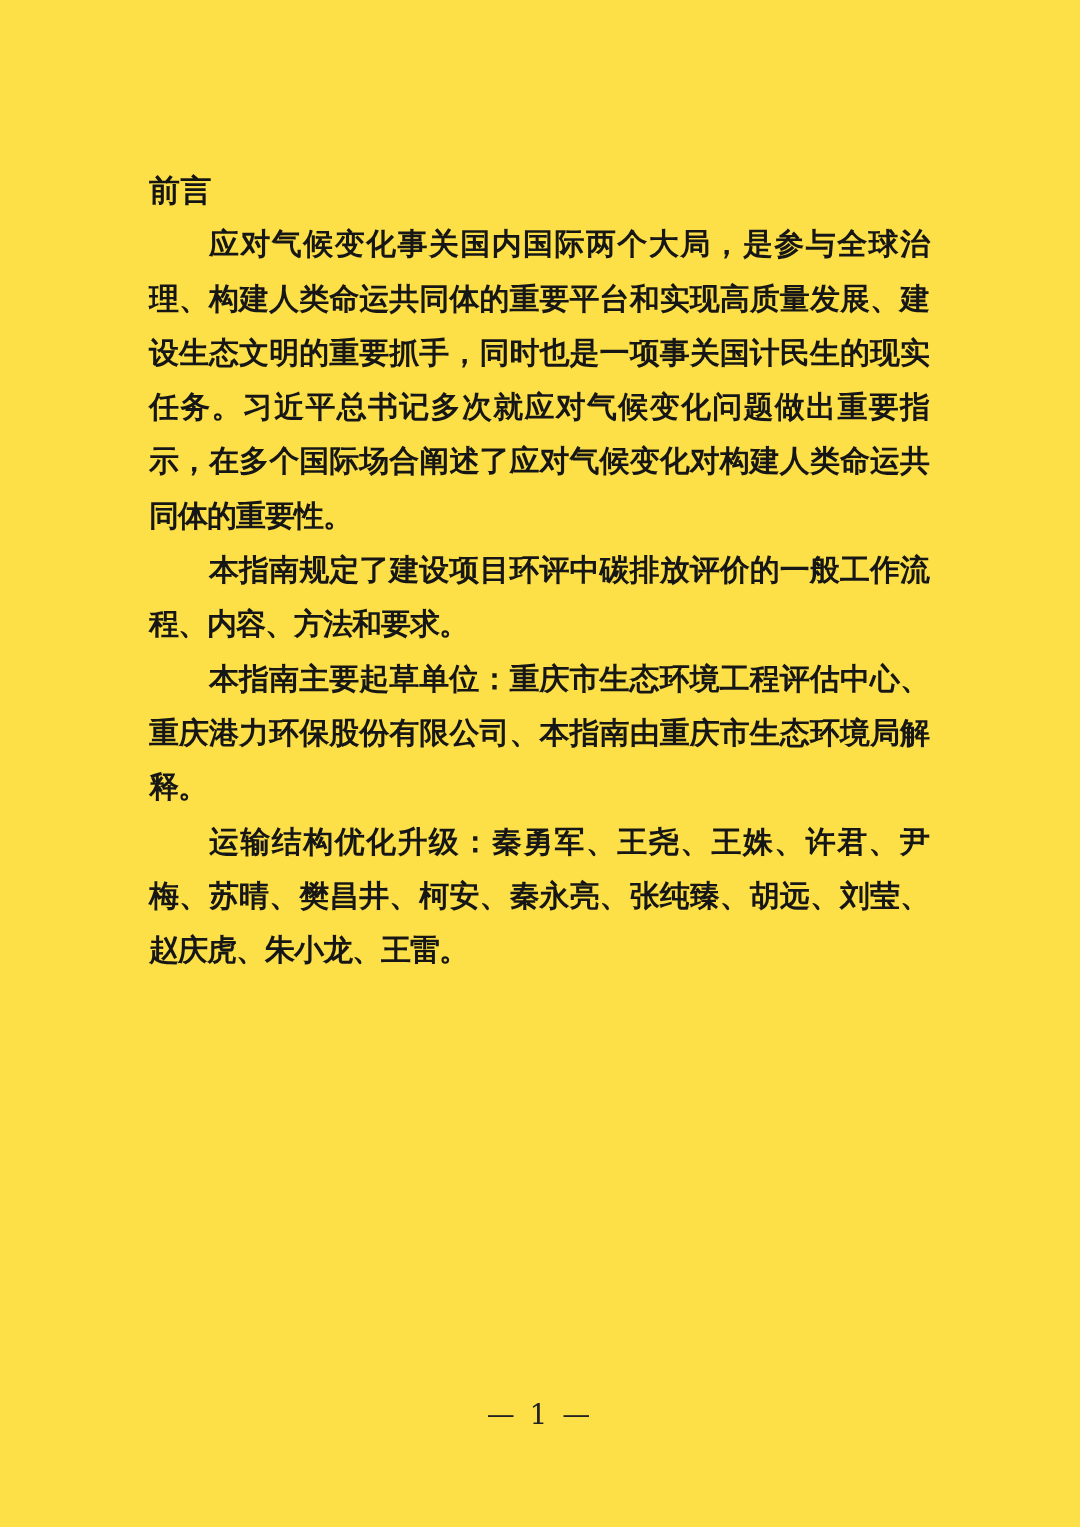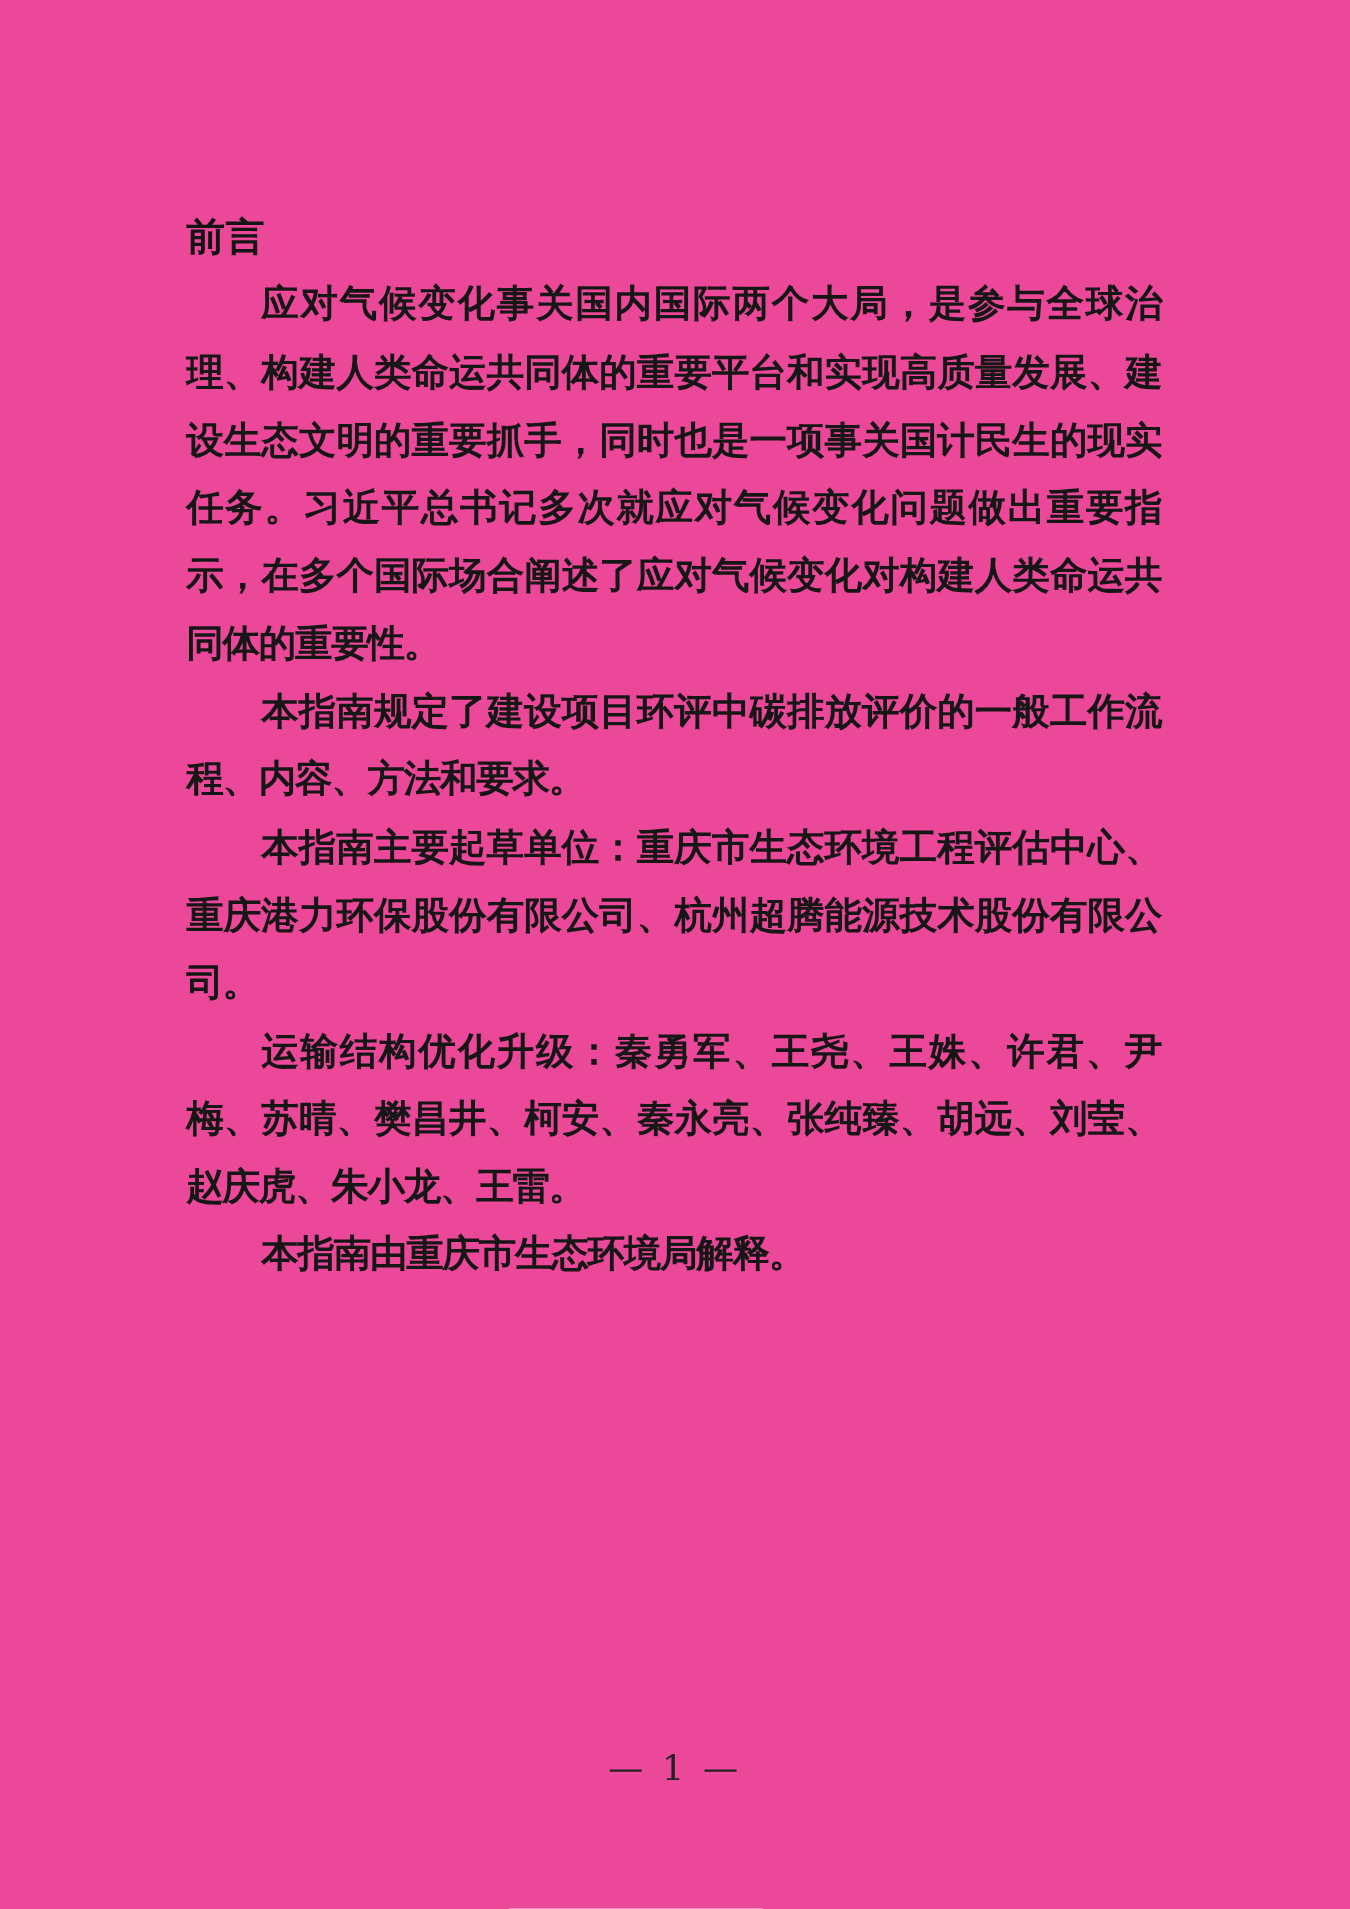--- a/index.html
+++ b/index.html
@@ -4,21 +4,21 @@
 <style>
   html, body {
     margin: 0;
     padding: 0;
     background: #ffffff;
   }
   .page {
     position: relative;
     width: 1080px;
     height: 1527px;
-    background: #ec4899;
+    background: #fde047;
     overflow: hidden;
     font-family: "DejaVu Sans", sans-serif;
     color: #161616;
   }
   .content {
     position: absolute;
     left: 149px;
     top: 163px;
     width: 780px;
   }
@@ -57,21 +57,20 @@
   }
 </style>
 </head>
 <body>
 
 <div class="page">
   <div class="content">
     <h1 class="heading">前言</h1>
     <p class="para">应对气候变化事关国内国际两个大局，是参与全球治理、构建人类命运共同体的重要平台和实现高质量发展、建设生态文明的重要抓手，同时也是一项事关国计民生的现实任务。习近平总书记多次就应对气候变化问题做出重要指示，在多个国际场合阐述了应对气候变化对构建人类命运共同体的重要性。</p>
     <p class="para">本指南规定了建设项目环评中碳排放评价的一般工作流程、内容、方法和要求。</p>
-    <p class="para">本指南主要起草单位：重庆市生态环境工程评估中心、重庆港力环保股份有限公司、杭州超腾能源技术股份有限公司。</p>
+    <p class="para">本指南主要起草单位：重庆市生态环境工程评估中心、重庆港力环保股份有限公司、本指南由重庆市生态环境局解释。</p>
     <p class="para">运输结构优化升级：秦勇军、王尧、王姝、许君、尹梅、苏晴、樊昌井、柯安、秦永亮、张纯臻、胡远、刘莹、赵庆虎、朱小龙、王雷。</p>
-    <p class="para">本指南由重庆市生态环境局解释。</p>
   </div>
 
   <div class="footer">
     <span class="page-number">— 1 —</span>
   </div>
 </div>
 
 </body></html>

